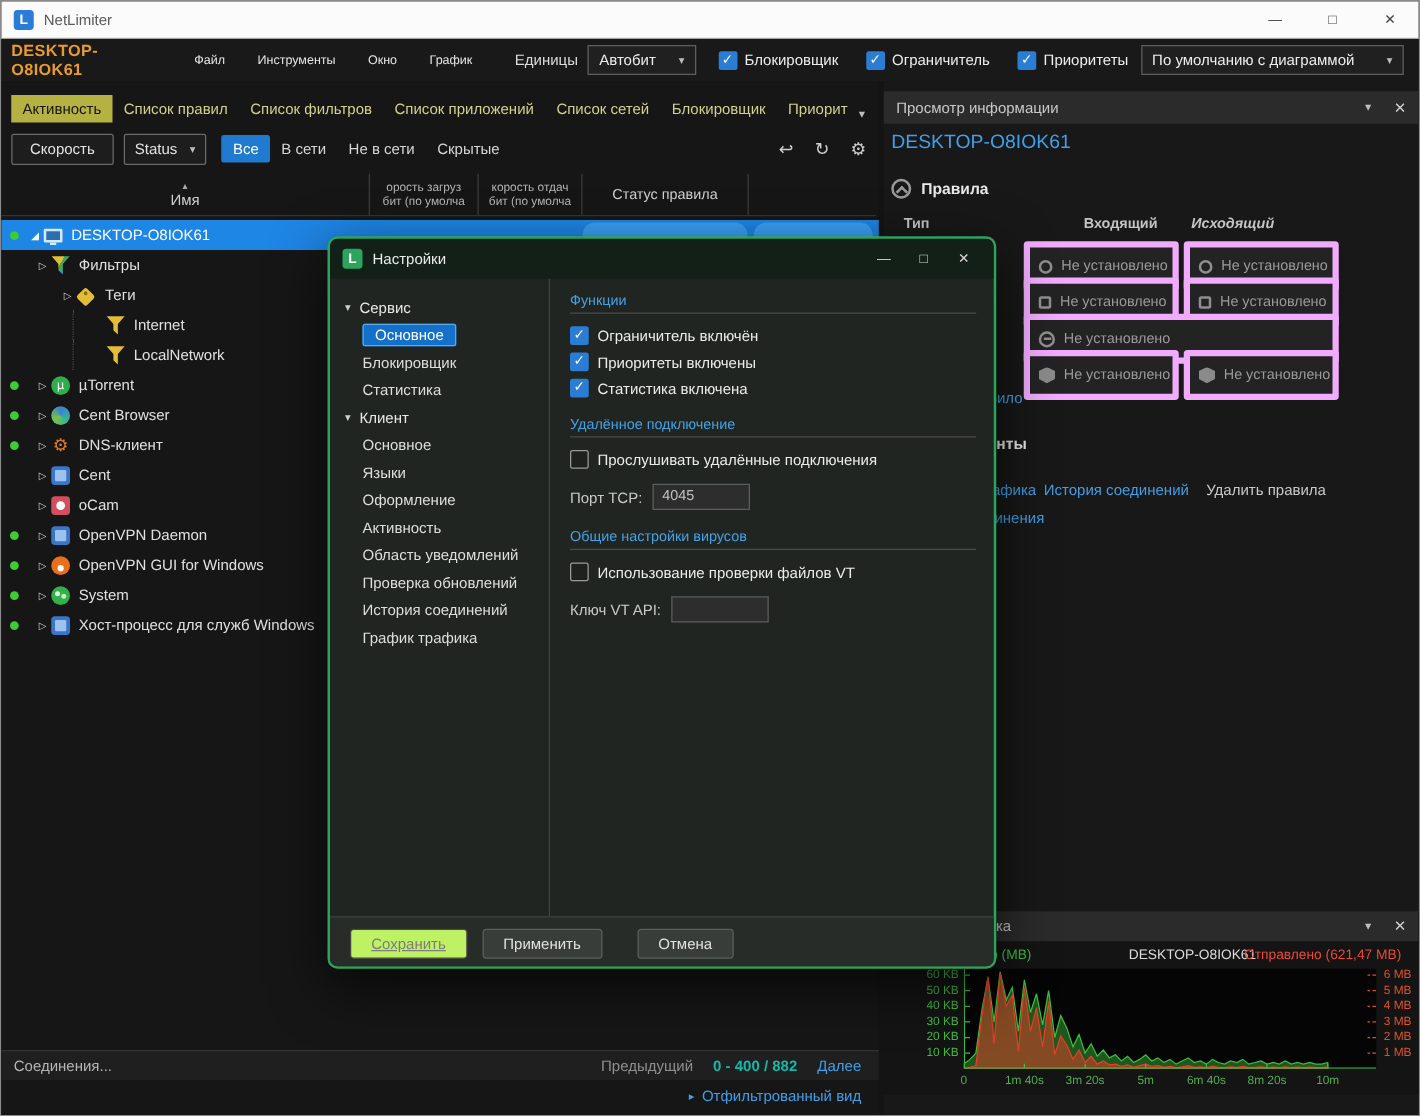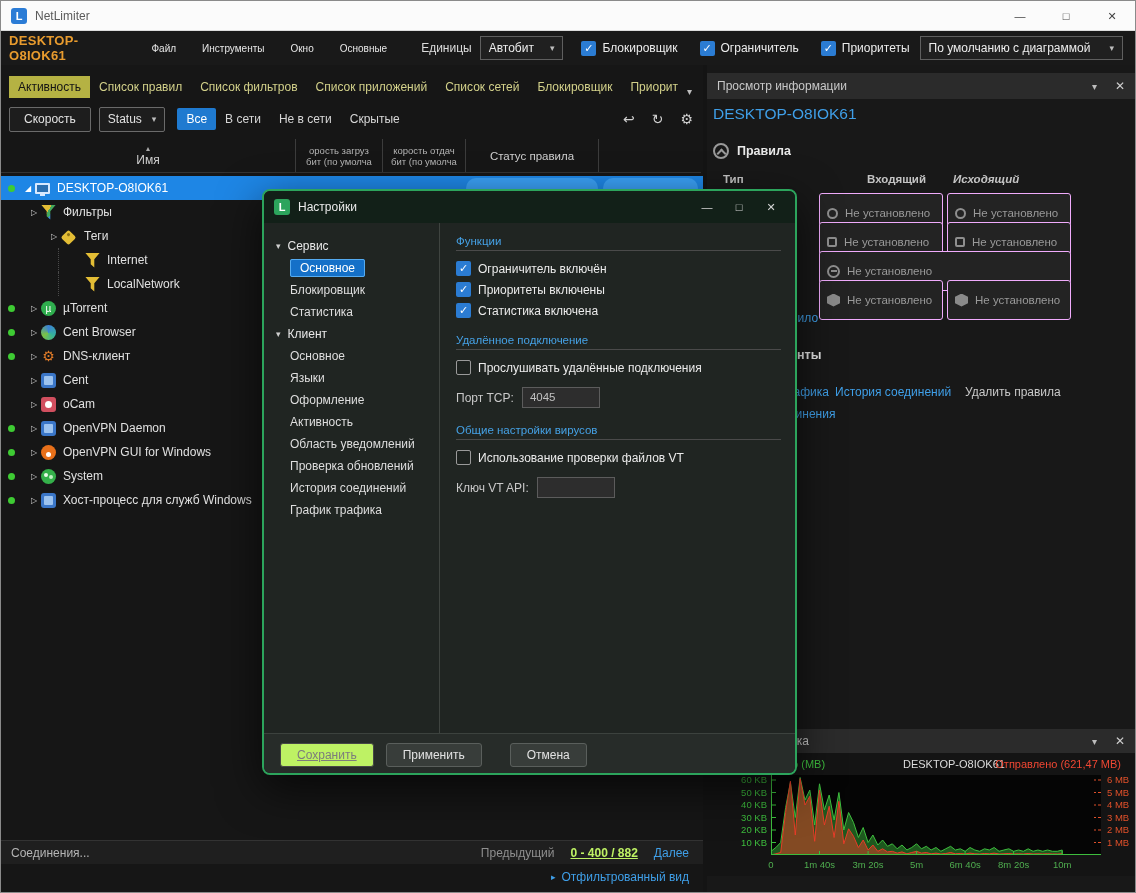--- a/index.html
+++ b/index.html
@@ -92,21 +92,21 @@
   .ic-system::after { content:""; position:absolute; left:8px; top:6px; width:4px; height:4px; border-radius:50%; background:#bfeec2; }
   .pill { position:absolute; top:2px; height:20px; border-radius:10px; background:#3aa0f5; }
   .pill1 { left:465px; width:132px; }
   .pill2 { left:602px; width:95px; }
 
   
   .statusbar { position:absolute; left:0; bottom:28px; width:702px; height:24px; background:#1f1f1f; border-top:1px solid #333; display:flex; align-items:center; padding:0 14px 0 10px; }
   .sb-conn { color:#b5b5b5; }
   .sb-right { margin-left:auto; display:flex; gap:16px; align-items:center; }
   .sb-prev { color:#8f8f8f; }
-  .sb-range { color:#bef264; font-weight:bold;text-decoration:underline; }
+  .sb-range { color:#14b8a6; font-weight:bold; }
   .sb-next { color:#3f9fe8; }
   .filtered-row { position:absolute; left:0; bottom:4px; width:702px; height:22px; display:flex; justify-content:flex-end; align-items:center; gap:6px; padding-right:14px; }
   .filtered-row .fl-arrow { color:#3f9fe8; font-size:9px; }
   .filtered-row .fl-label { color:#3f9fe8; }
 
   
   .panel-header { position:absolute; left:0; right:0; height:26px; background:#2b2b2b; display:flex; align-items:center; padding:0 10px; color:#c8c8c8; }
   .ph-tools { margin-left:auto; display:flex; gap:18px; align-items:center; }
   .ph-chevron { color:#bdbdbd; font-size:10px; }
   .ph-close { color:#cfcfcf; font-size:12px; }
@@ -117,21 +117,21 @@
   .rules-head { top:44px; }
   .tools-head { top:248px; }
   .sec-ic { width:16px; height:16px; border:2px solid #9a9a9a; border-radius:50%; position:relative; flex:none; }
   .sec-ic::after { content:""; position:absolute; left:3px; top:4.5px; width:5px; height:5px; border-left:2px solid #9a9a9a; border-top:2px solid #9a9a9a; transform:rotate(45deg); }
   .rule-cols { position:absolute; top:74px; left:0; right:0; height:16px; }
   .rule-cols span { position:absolute; color:#c4c4c4; font-weight:bold; font-size:11.5px; }
   .rc-type { left:16px; }
   .rc-in { left:160px; }
   .rc-out { left:246px;font-style:italic; }
   .rrow { position:absolute; left:0; right:0; height:24px; }
-  .rbox { position:absolute; top:0; height:40px; width:124px; background:#232323; border:1px solid #f0abfc; border-radius:3px; display:flex; align-items:center; gap:7px; padding-left:7px; color:#9a9a9a; font-size:11.5px; }
+  .rbox { position:absolute; top:0; height:40px; width:124px; background:#232323; border:5px solid #f0abfc; border-radius:3px; display:flex; align-items:center; gap:7px; padding-left:7px; color:#9a9a9a; font-size:11.5px; }
   .rbox.in { left:112px; }
   .rbox.out { left:240px; }
   .rbox.wide { left:112px; width:252px; }
   .ri { flex:none; display:inline-block; }
   .ri-radio { width:11px; height:11px; border:2px solid #8f8f8f; border-radius:50%; }
   .ri-check { width:10px; height:10px; border:2px solid #8f8f8f; border-radius:2px; }
   .ri-minus { width:13px; height:13px; border:2px solid #8f8f8f; border-radius:50%; position:relative; }
   .ri-minus::after { content:""; position:absolute; left:1.5px; top:3.5px; width:6px; height:2px; background:#8f8f8f; }
   .ri-cube { width:13px; height:13px; background:#8a8a8a; clip-path:polygon(50% 0,100% 25%,100% 75%,50% 100%,0 75%,0 25%); }
   .add-rule { position:absolute; left:8px; top:212px; color:#3f9fe8; }
@@ -190,21 +190,21 @@
       <span class="wc">✕</span>
     </div>
   </div>
 
   <div class="menubar">
     <span class="host">DESKTOP-O8IOK61</span>
     <nav class="menus">
         <span class="menu-item">Файл</span>
         <span class="menu-item">Инструменты</span>
         <span class="menu-item">Окно</span>
-        <span class="menu-item">Основные</span>
+        <span class="menu-item">График</span>
       </nav>
     <span class="units-label">Единицы</span>
     <div class="dropdown units">
       <span>Автобит</span>
       <span class="dd-arrow">▾</span>
     </div>
     <div class="toggles">
         <span class="toggle">
           <span class="cb checked">✓</span>
           <span class="toggle-label">Блокировщик</span>

